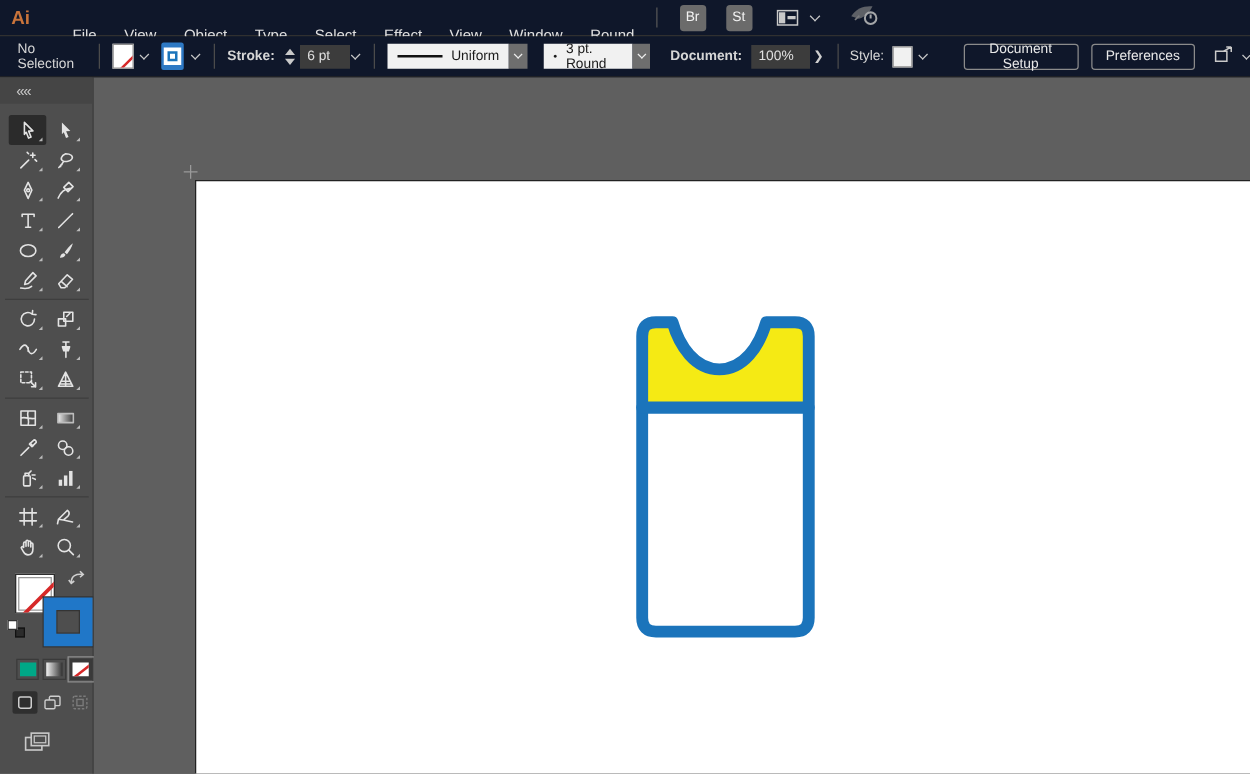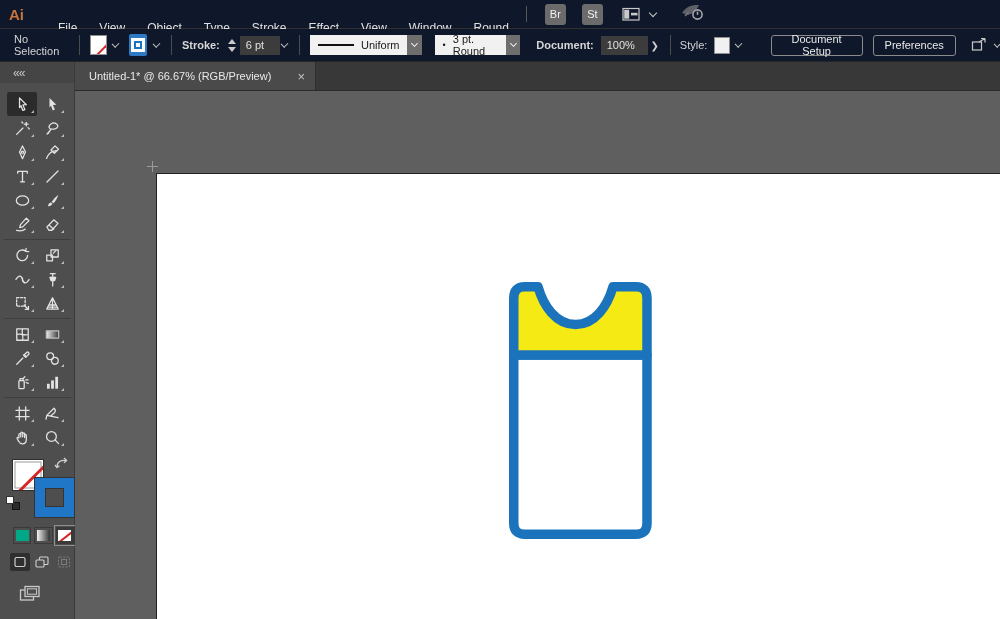--- a/index.html
+++ b/index.html
@@ -99,21 +99,21 @@
 
 <div class="app">
 
   <div class="menubar">
     <span class="ai-logo">Ai</span>
     <div class="menu-items">
         <span class="menu-item">File</span>
         <span class="menu-item">View</span>
         <span class="menu-item">Object</span>
         <span class="menu-item">Type</span>
-        <span class="menu-item">Stroke</span>
+        <span class="menu-item">Select</span>
         <span class="menu-item">Effect</span>
         <span class="menu-item">View</span>
         <span class="menu-item">Window</span>
         <span class="menu-item">Round</span>
       </div>
     <span class="mb-sep"></span>
     <span class="sq-btn">Br</span>
     <span class="sq-btn">St</span>
     <span class="ws-icon">
       <svg width="19" height="15" viewBox="0 0 19 15">
@@ -431,26 +431,20 @@
       <div class="screen-mode">
         <svg width="22" height="17" viewBox="0 0 22 17">
           <rect x="1.5" y="5" width="13" height="10" fill="none" stroke="#C9C9C9" stroke-width="1.3"></rect>
           <rect x="6" y="1.5" width="14" height="10" fill="#4E4E4E" stroke="#C9C9C9" stroke-width="1.3"></rect>
           <rect x="8.4" y="3.8" width="9.2" height="5.4" fill="none" stroke="#C9C9C9" stroke-width="1"></rect>
         </svg>
       </div>
     </div>
 
     <div class="docarea">
-      <div class="tabbar">
-        <div class="doc-tab">
-          <span class="title">Untitled-1* @ 66.67% (RGB/Preview)</span>
-          <span class="close">×</span>
-        </div>
-      </div>
       <div class="canvas">
         <span class="corner-mark"></span>
         <div class="artboard"></div>
         <svg class="shape-svg" width="152" height="272" viewBox="0 0 152 272">
           <path d="M9.75 80 V248.25 Q9.75 259.25 20.75 259.25 H132 Q143 259.25 143 248.25 V80 Z" stroke-width="9.5" stroke-linejoin="round" fill="#FFFFFF" stroke="#1B74BB"></path>
           <path d="M9.75 80 V23 Q9.75 11.75 20.75 11.75 H34 C39.5 31 52 49.5 71.5 49.5 C91 49.5 103.5 31 109 11.75 H132 Q143 11.75 143 23 V80 Z" stroke-width="9.5" stroke-linejoin="round" stroke-linecap="round" fill="#F5EA14" stroke="#1B74BB"></path>
         </svg>
       </div>
     </div>
   </div>

